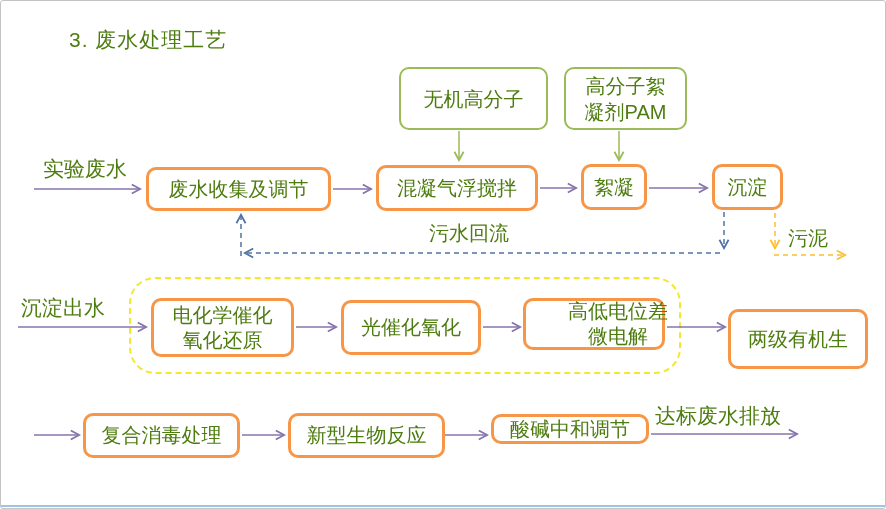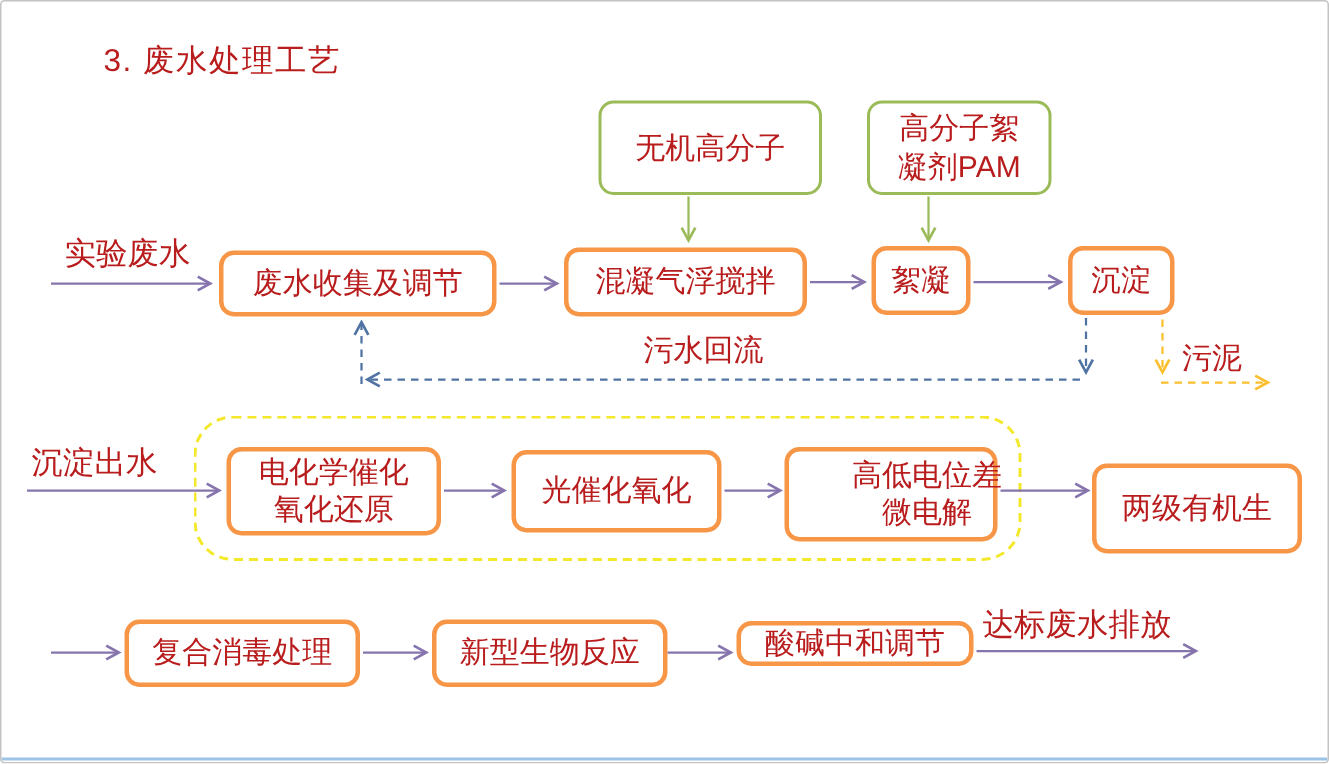--- a/index.html
+++ b/index.html
@@ -3,21 +3,21 @@
 <meta charset="utf-8">
 <style>
   html,body{margin:0;padding:0;background:#fff;}
   .slide{
     position:relative;
     width:884px;height:507px;
     border:1px solid #c3c3c3;
     border-radius:3px;
     background:#ffffff;
     font-family:"Liberation Sans","DejaVu Sans",sans-serif;
-    color:#b91c1c;
+    color:#4d7c0f;
     overflow:hidden;
   }
   .title{
     position:absolute;left:68px;top:25px;
     font-size:21px;letter-spacing:1px;
   }
   .label{
     position:absolute;font-size:21px;white-space:nowrap;
   }
   .label.small{font-size:20px;}
@@ -95,21 +95,21 @@
 
     <line x1="33" y1="434" x2="77" y2="434" stroke="#8674AD" stroke-width="1.5" marker-end="url(#mk-purple)"></line>
     <line x1="241" y1="434" x2="282" y2="434" stroke="#8674AD" stroke-width="1.5" marker-end="url(#mk-purple)"></line>
     <line x1="444" y1="434" x2="485" y2="434" stroke="#8674AD" stroke-width="1.5" marker-end="url(#mk-purple)"></line>
     <line x1="650" y1="433" x2="795" y2="433" stroke="#8674AD" stroke-width="1.5" marker-end="url(#mk-purple)"></line>
   </svg>
 
   <div class="gbox" style="left:398px;top:66px;width:149px;height:63px;">
     <span>无机高分子</span>
   </div>
-  <div class="gbox" style="left:577px;top:66px;width:123px;height:63px;">
+  <div class="gbox" style="left:563px;top:66px;width:123px;height:63px;">
     <span>高分子絮</span>
     <span>凝剂PAM</span>
   </div>
 
   <div class="label" style="left:42px;top:154px;">实验废水</div>
   <div class="obox" style="left:145px;top:166px;width:185px;height:44px;">废水收集及调节</div>
   <div class="obox" style="left:375px;top:164px;width:162px;height:46px;">混凝气浮搅拌</div>
   <div class="obox" style="left:580px;top:163px;width:66px;height:46px;">絮凝</div>
   <div class="obox" style="left:711px;top:163px;width:71px;height:46px;">沉淀</div>
   <div class="label small" style="left:428px;top:219px;">污水回流</div>
@@ -118,21 +118,21 @@
   <div class="stage2-outline"></div>
 
   <div class="label" style="left:20px;top:293px;">沉淀出水</div>
   <div class="obox" style="left:150px;top:297px;width:143px;height:59px;">
     <span>电化学催化</span>
     <span>氧化还原</span>
   </div>
   <div class="obox" style="left:340px;top:299px;width:140px;height:55px;">
     <span>光催化氧化</span>
   </div>
-  <div class="obox" style="left:522px;top:297px;width:142px;height:63px;padding-left:48px;">
+  <div class="obox" style="left:522px;top:297px;width:142px;height:52px;padding-left:48px;">
     <span>高低电位差</span>
     <span>微电解</span>
   </div>
   <div class="obox" style="left:727px;top:308px;width:140px;height:60px;">
     <span>两级有机生</span>
   </div>
 
   <div class="obox" style="left:82px;top:412px;width:157px;height:45px;">复合消毒处理</div>
   <div class="obox" style="left:287px;top:412px;width:157px;height:45px;">新型生物反应</div>
   <div class="obox" style="left:490px;top:413px;width:158px;height:30px;">酸碱中和调节</div>

